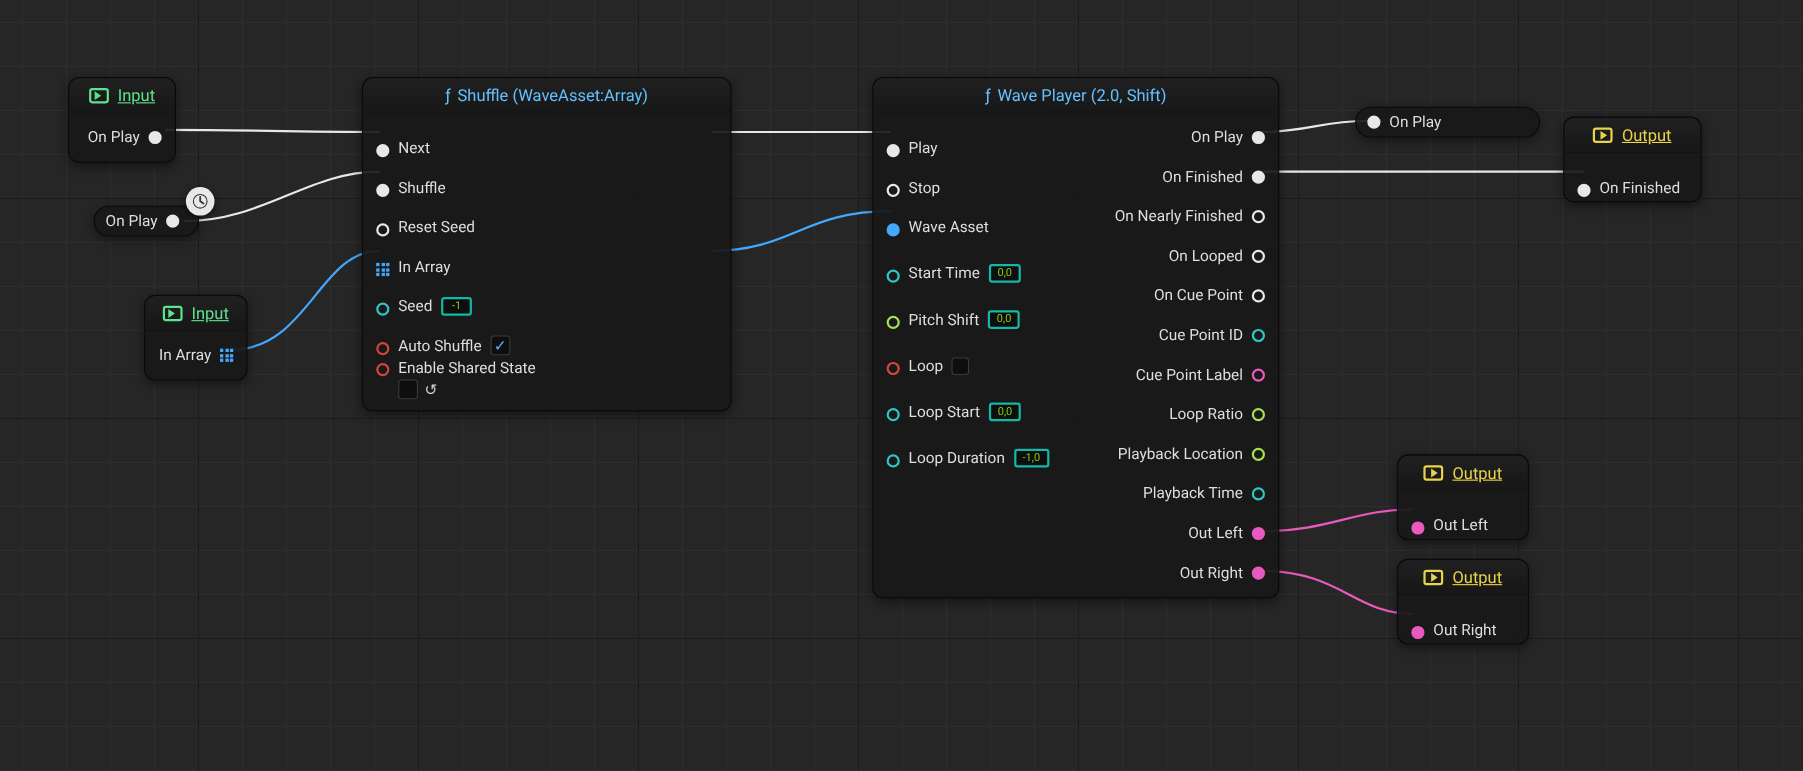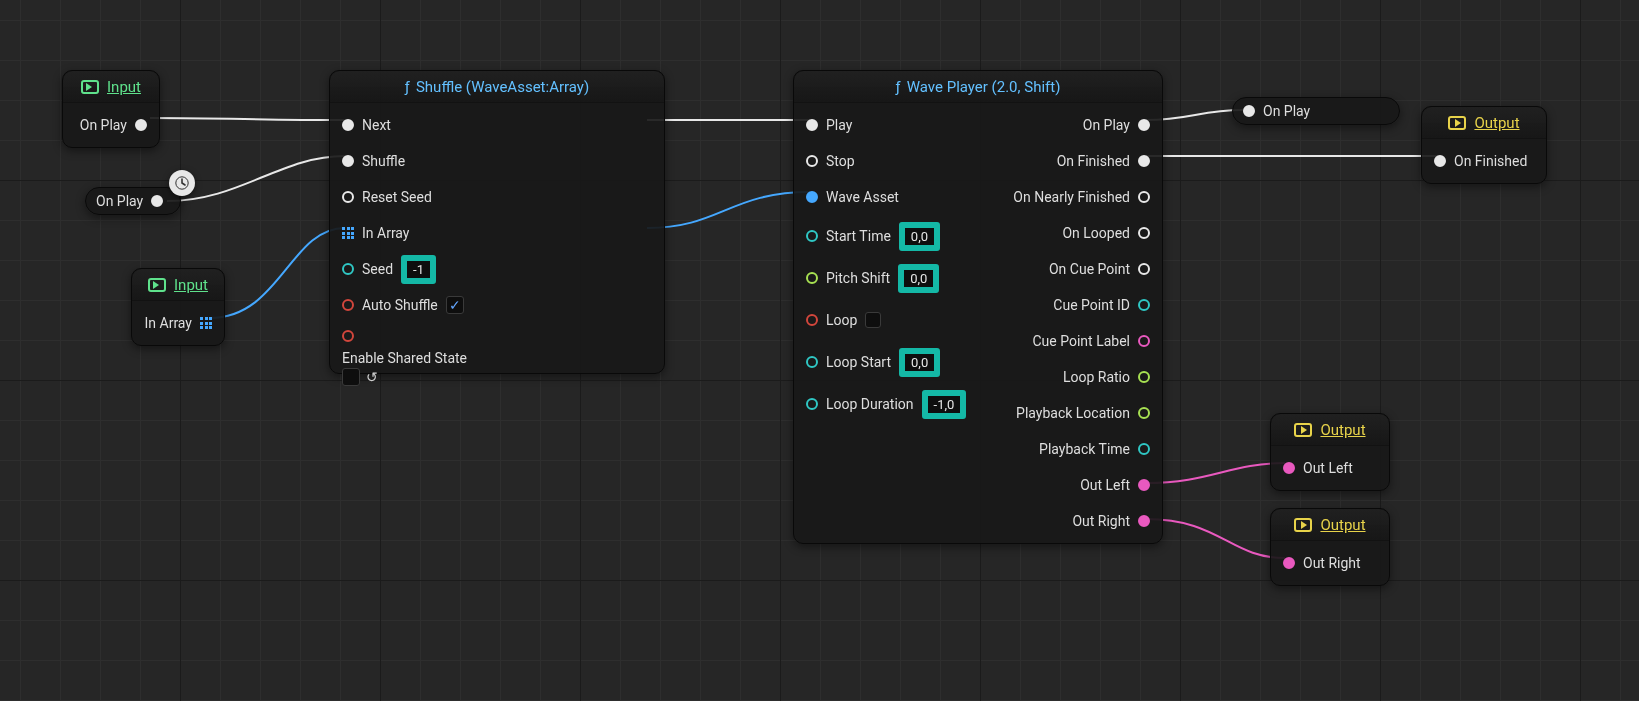--- a/index.html
+++ b/index.html
@@ -65,22 +65,22 @@
     font-weight: 700;
     box-shadow: 0 2px 6px rgba(0,0,0,0.5);
   }
   .row {
     height: 36px;
     display: flex; align-items: center;
     gap: 8px;
     padding: 0 12px;
     position: relative;
   }
-  .row.dbl { height: 46px; align-items: flex-start; padding-top: 4px; flex-direction: column; }
-  .row-left  { justify-content: flex-start; }
+  .row.dbl { height: 46px; align-items: flex-start; padding-top: 4px; }
+  .row-left  { justify-content: flex-start; align-items: flex-end; }
   .row-right { justify-content: flex-end; }
   .cols { display: flex; }
   .col { flex: 1 1 0; }
   .label { white-space: nowrap; }
   .pin {
     width: 12px; height: 12px; flex: 0 0 12px;
     border-radius: 50%;
     background: #1a1a1a;
     border: 2px solid #e8e8e8;
   }
@@ -94,25 +94,25 @@
   .pin.pink   { border-color: #e959bf; }
   .pin.pink.solid { background: #e959bf; }
   .arraypin {
     width: 12px; height: 12px; flex: 0 0 12px;
     display: grid; grid-template-columns: repeat(3,3px); grid-template-rows: repeat(3,3px);
     gap: 1.5px;
   }
   .arraypin span { background: #45a8ff; }
   .valbox {
     background: #0e0e0e;
-    border: 6px solid #14b8a6;
+    border: 2px solid #14b8a6;
     border-radius: 3px;
     padding: 1px 6px;
-    font-size: 13px;
-    color: #e5e5e5;
+    font-size: 10px;
+    color: #84cc16;
     min-width: 28px;
     text-align: center;
   }
   .checkbox {
     width: 18px; height: 18px;
     background: #0e0e0e;
     border: 1px solid #3a3a3a;
     border-radius: 3px;
     display: flex; align-items: center; justify-content: center;
     color: #63a6ff;

